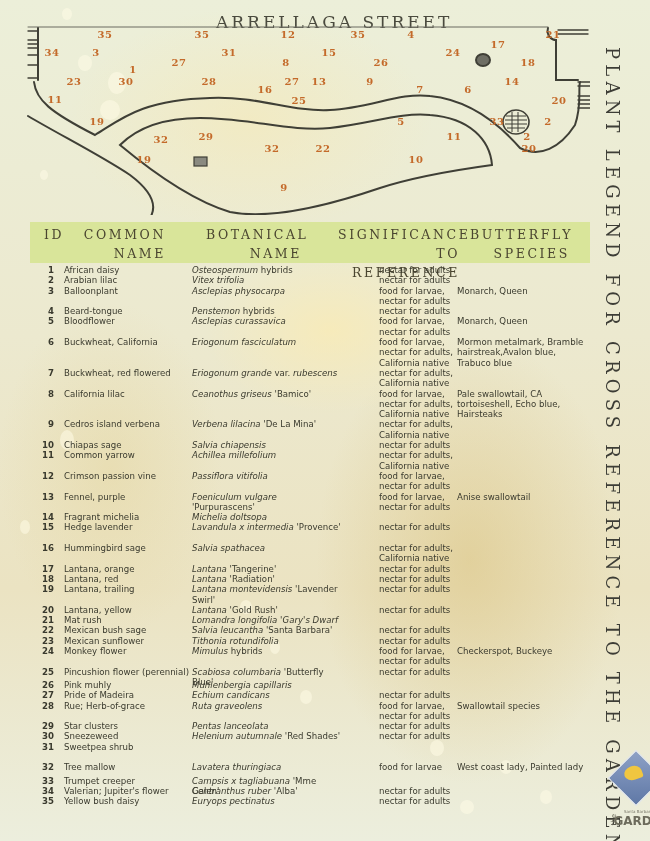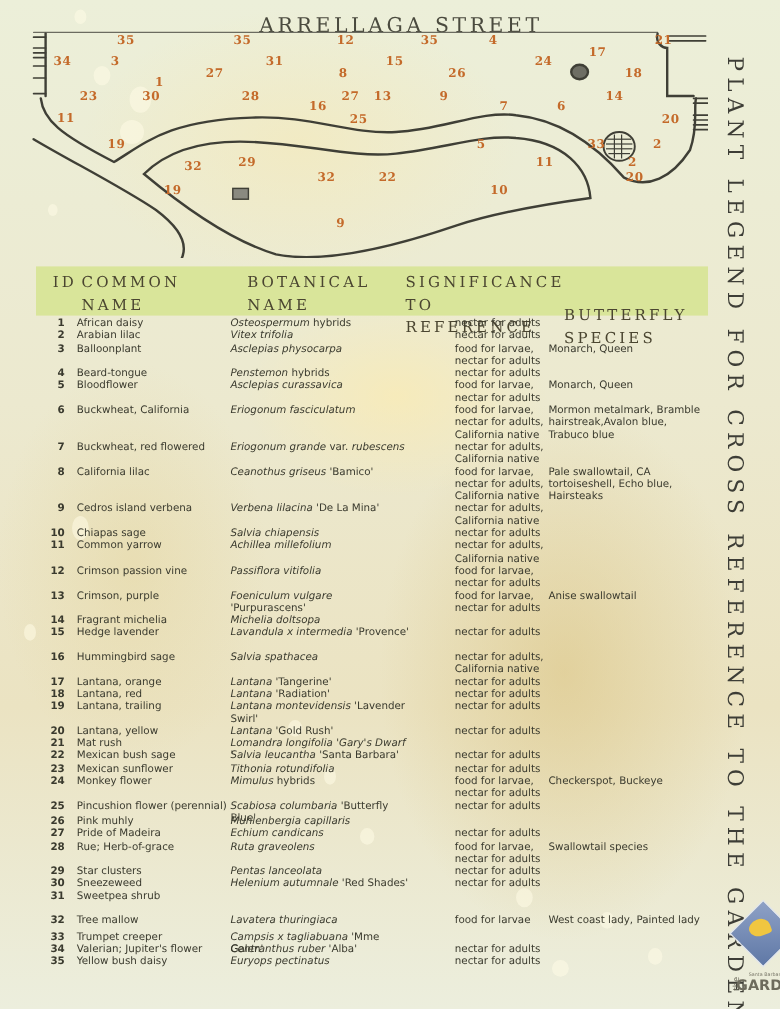--- a/index.html
+++ b/index.html
@@ -39,26 +39,26 @@
     font-family: "DejaVu Serif", serif; font-size: 18px; letter-spacing: 5.2px;
     color: #3d3d36; white-space: nowrap;
   }
   
   .thead {
     position: absolute; left: 30px; top: 222px; width: 560px; height: 41px;
     background: #d9e59a;
     font-family: "DejaVu Serif", serif; color: #4a4530;
     font-size: 12.5px; letter-spacing: 2.6px;
   }
-  .thead div { position: absolute; line-height: 19px; text-align: left; }
+  .thead div { position: absolute; line-height: 19px; text-align: right; }
   .thead .h-id { left: 14px; top: 3px; text-align: left; }
   .thead .h-common { left: 38px; top: 3px; width: 98px; }
   .thead .h-bot { left: 176px; top: 3px; width: 96px; }
   .thead .h-sig { left: 308px; top: 3px; width: 122px; }
-  .thead .h-bfly { left: 440px; top: 3px; width: 100px; margin-top: 28px; }
+  .thead .h-bfly { left: 440px; top: 3px; width: 100px; }
   
   .rows { position: absolute; left: 30px; top: 265px; width: 560px; }
   .row { position: relative; font-size: 8.6px; line-height: 10.3px; }
   .row > div { position: absolute; top: 0; }
   .c-id { left: 0; width: 24px; text-align: right; font-weight: bold; }
   .c-common { left: 34px; width: 150px; }
   .c-bot { left: 162px; width: 150px; font-style: italic; }
   .c-bot .cv { font-style: normal; }
   .c-sig { left: 315px; width: 118px; padding-left: 34px; }
   .c-bfly { left: 427px; width: 135px; }
@@ -291,21 +291,21 @@
     </div>
     <div class="row" style="height: 20.6px;">
       <div class="c-id">12</div>
       <div class="c-common">Crimson passion vine</div>
       <div class="c-bot"><span>Passiflora vitifolia</span><span class="cv"></span></div>
       <div class="c-sig">food for larvae, nectar for adults</div>
       <div class="c-bfly"></div>
     </div>
     <div class="row" style="height: 20.6px;">
       <div class="c-id">13</div>
-      <div class="c-common">Crimson, purple</div>
+      <div class="c-common">Fennel, purple</div>
       <div class="c-bot"><span>Foeniculum vulgare</span><span class="cv"> 'Purpurascens'</span></div>
       <div class="c-sig">food for larvae, nectar for adults</div>
       <div class="c-bfly">Anise swallowtail</div>
     </div>
     <div class="row" style="height: 10.3px;">
       <div class="c-id">14</div>
       <div class="c-common">Fragrant michelia</div>
       <div class="c-bot"><span>Michelia doltsopa</span><span class="cv"></span></div>
       <div class="c-sig"></div>
       <div class="c-bfly"></div>

